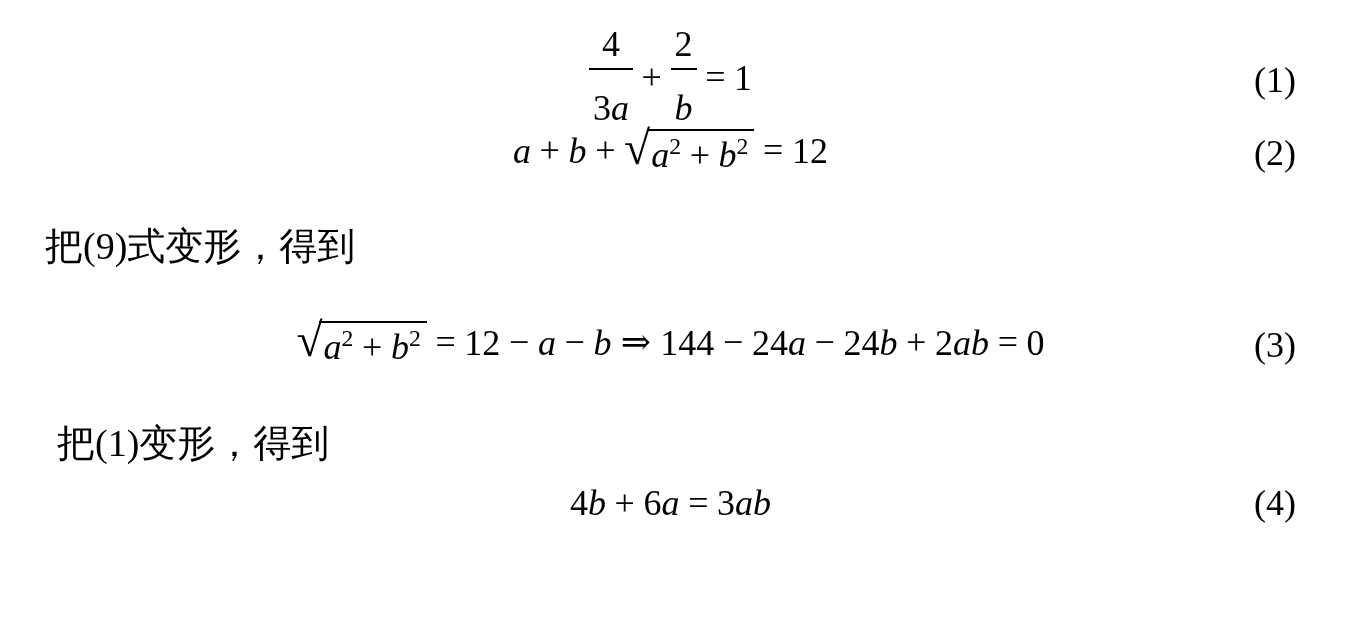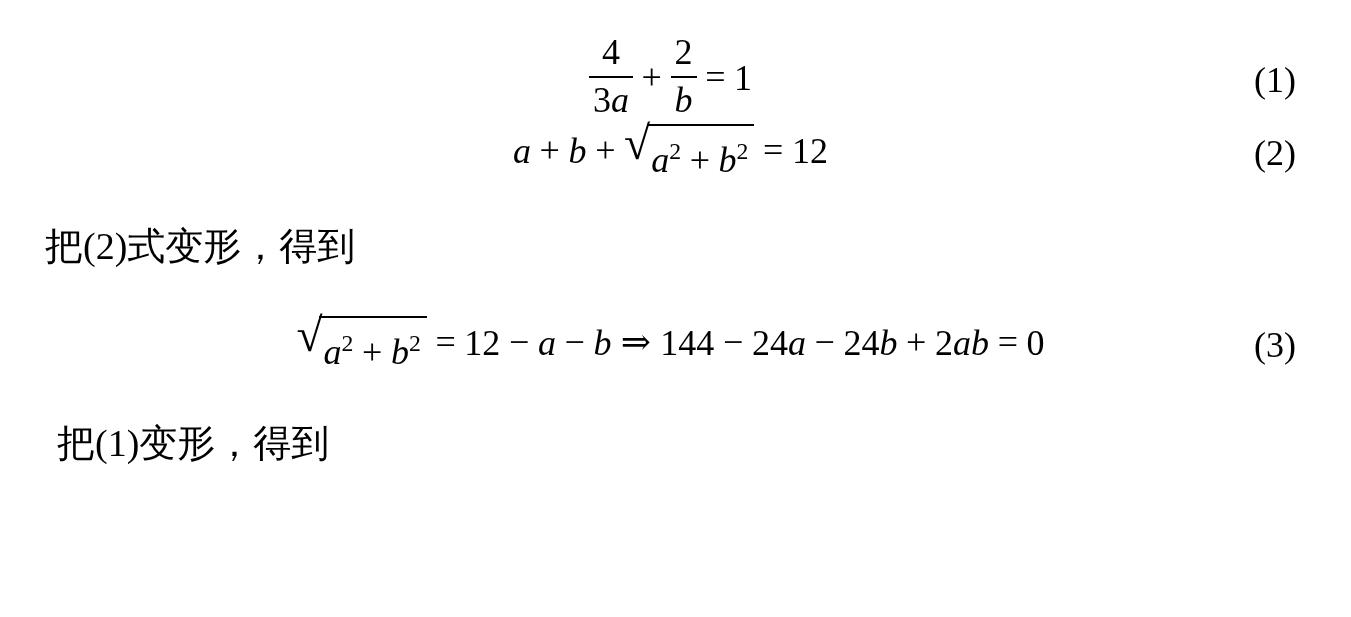--- a/index.html
+++ b/index.html
@@ -30,28 +30,28 @@
   .imp { font-style: normal; margin: 0 0.26em; }
   
   .frac {
     display: inline-block;
     vertical-align: middle;
     text-align: center;
     position: relative;
     top: -0.12em;
   }
   .fnum { display: block; padding: 0 4px 2px 4px; }
-  .fden { display: block; border-top: 2px solid #000; padding: 2px 4px 0 4px; }
+  .fden { display: block; border-top: 2px solid #000; padding: 18px 4px 0 4px; }
   
   .sqrt { display: inline-flex; align-items: flex-start; vertical-align: middle; position: relative; top: -0.02em; }
   .rad  { font-style: normal; font-size: 1.32em; line-height: 0.92; position: relative; top: -0.04em; margin-right: -3px; }
   .radicand {
     display: inline-block;
     border-top: 2px solid #000;
-    padding: 12px 6px 0 4px;
+    padding: 2px 6px 0 4px;
     line-height: 1.25;
     white-space: nowrap;
   }
   sup.sp { font-size: 0.66em; line-height: 0; vertical-align: super; font-style: normal; }
   
   .tag {
     position: absolute;
     right: 0;
     top: 50%;
     transform: translateY(-50%);
@@ -88,30 +88,34 @@
 
   <div class="eqrow row-eq2">
     <span class="math"><span class="it">a</span><span class="op">+</span><span class="it">b</span><span class="op">+</span><span class="sqrt">
           <span class="rad">√</span>
           <span class="radicand"><span class="it">a</span><sup class="sp">2</sup><span class="op">+</span><span class="it">b</span><sup class="sp">2</sup></span>
         </span><span class="op">=</span><span class="up">12</span></span>
     <span class="tag">(2)</span>
   </div>
 
   <div class="para row-p1">
-    <span>把(2)式变形，得到</span>
+    <span>把(9)式变形，得到</span>
   </div>
 
   <div class="eqrow row-eq3">
     <span class="math"><span class="sqrt">
           <span class="rad">√</span>
           <span class="radicand"><span class="it">a</span><sup class="sp">2</sup><span class="op">+</span><span class="it">b</span><sup class="sp">2</sup></span>
         </span><span class="op">=</span><span class="up">12</span><span class="op">−</span><span class="it">a</span><span class="op">−</span><span class="it">b</span><span class="imp">⇒</span><span class="up">144</span><span class="op">−</span><span class="up">24</span><span class="it">a</span><span class="op">−</span><span class="up">24</span><span class="it">b</span><span class="op">+</span><span class="up">2</span><span class="it">ab</span><span class="op">=</span><span class="up">0</span></span>
     <span class="tag">(3)</span>
   </div>
 
   <div class="para row-p2">
     <span>把(1)变形，得到</span>
   </div>
 
+  <div class="eqrow row-eq4">
+    <span class="math"><span class="up">4</span><span class="it">b</span><span class="op">+</span><span class="up">6</span><span class="it">a</span><span class="op">=</span><span class="up">3</span><span class="it">ab</span></span>
+    <span class="tag">(4)</span>
+  </div>
 
 
 </div>
 
 </body></html>

